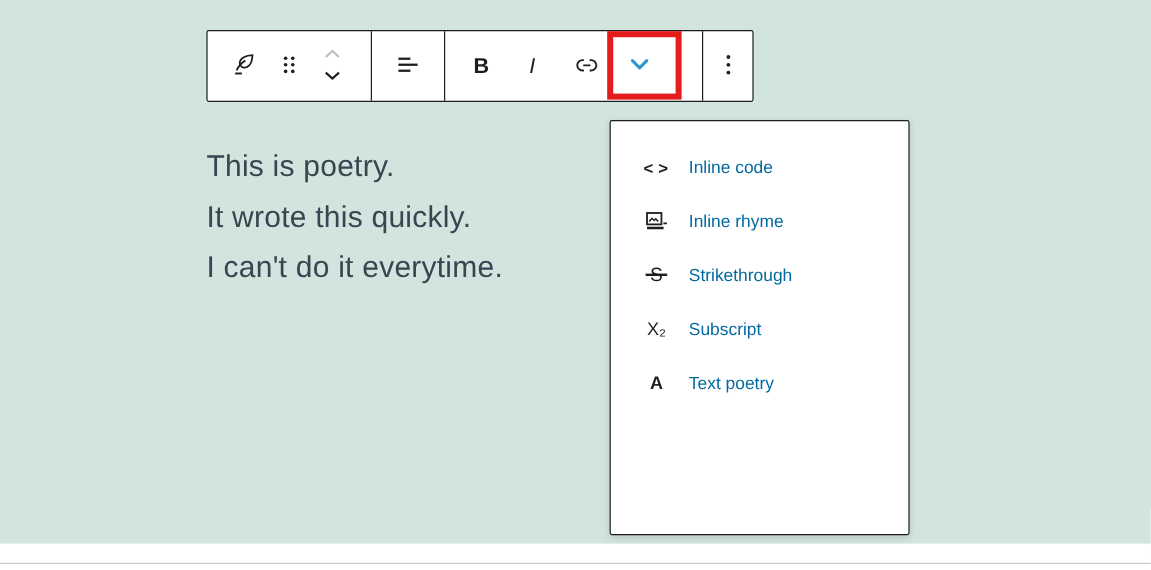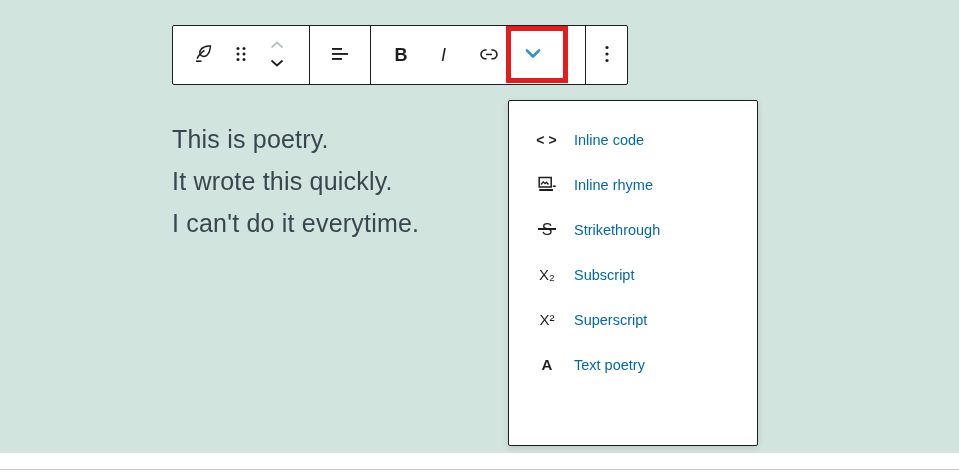--- a/index.html
+++ b/index.html
@@ -187,26 +187,20 @@
       <span class="mi-label">Strikethrough</span>
     </div>
 
     <div class="menu-item">
       <span class="mi-icon">
         <span class="glyph-sub">X₂</span>
       </span>
       <span class="mi-label">Subscript</span>
     </div>
 
-    <div class="menu-item">
-      <span class="mi-icon">
-        <span class="glyph-sup">X²</span>
-      </span>
-      <span class="mi-label">Superscript</span>
-    </div>
 
     <div class="menu-item">
       <span class="mi-icon">
         <span class="glyph-a">A</span>
       </span>
       <span class="mi-label">Text poetry</span>
     </div>
 
   </div>
 </div>

